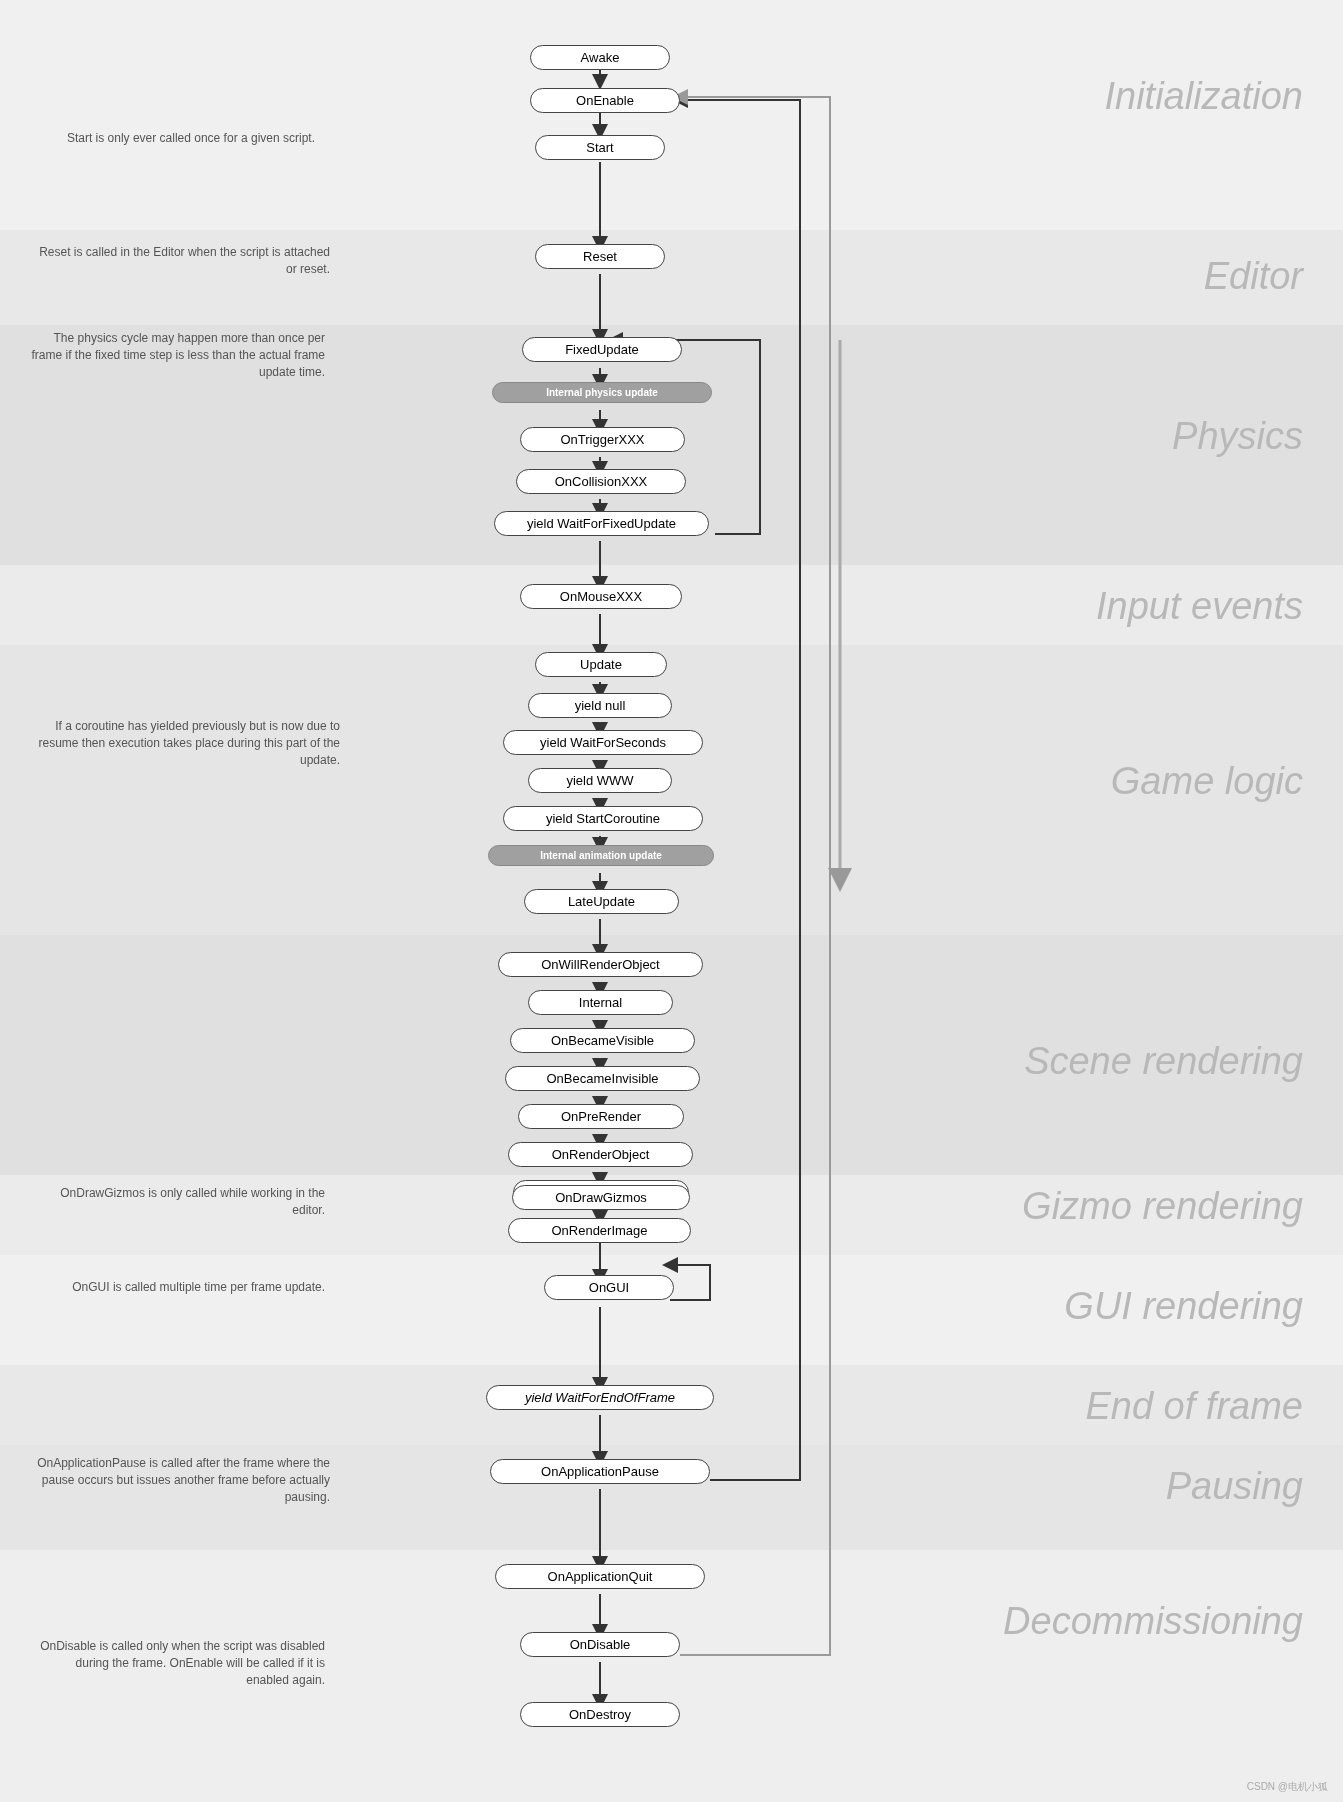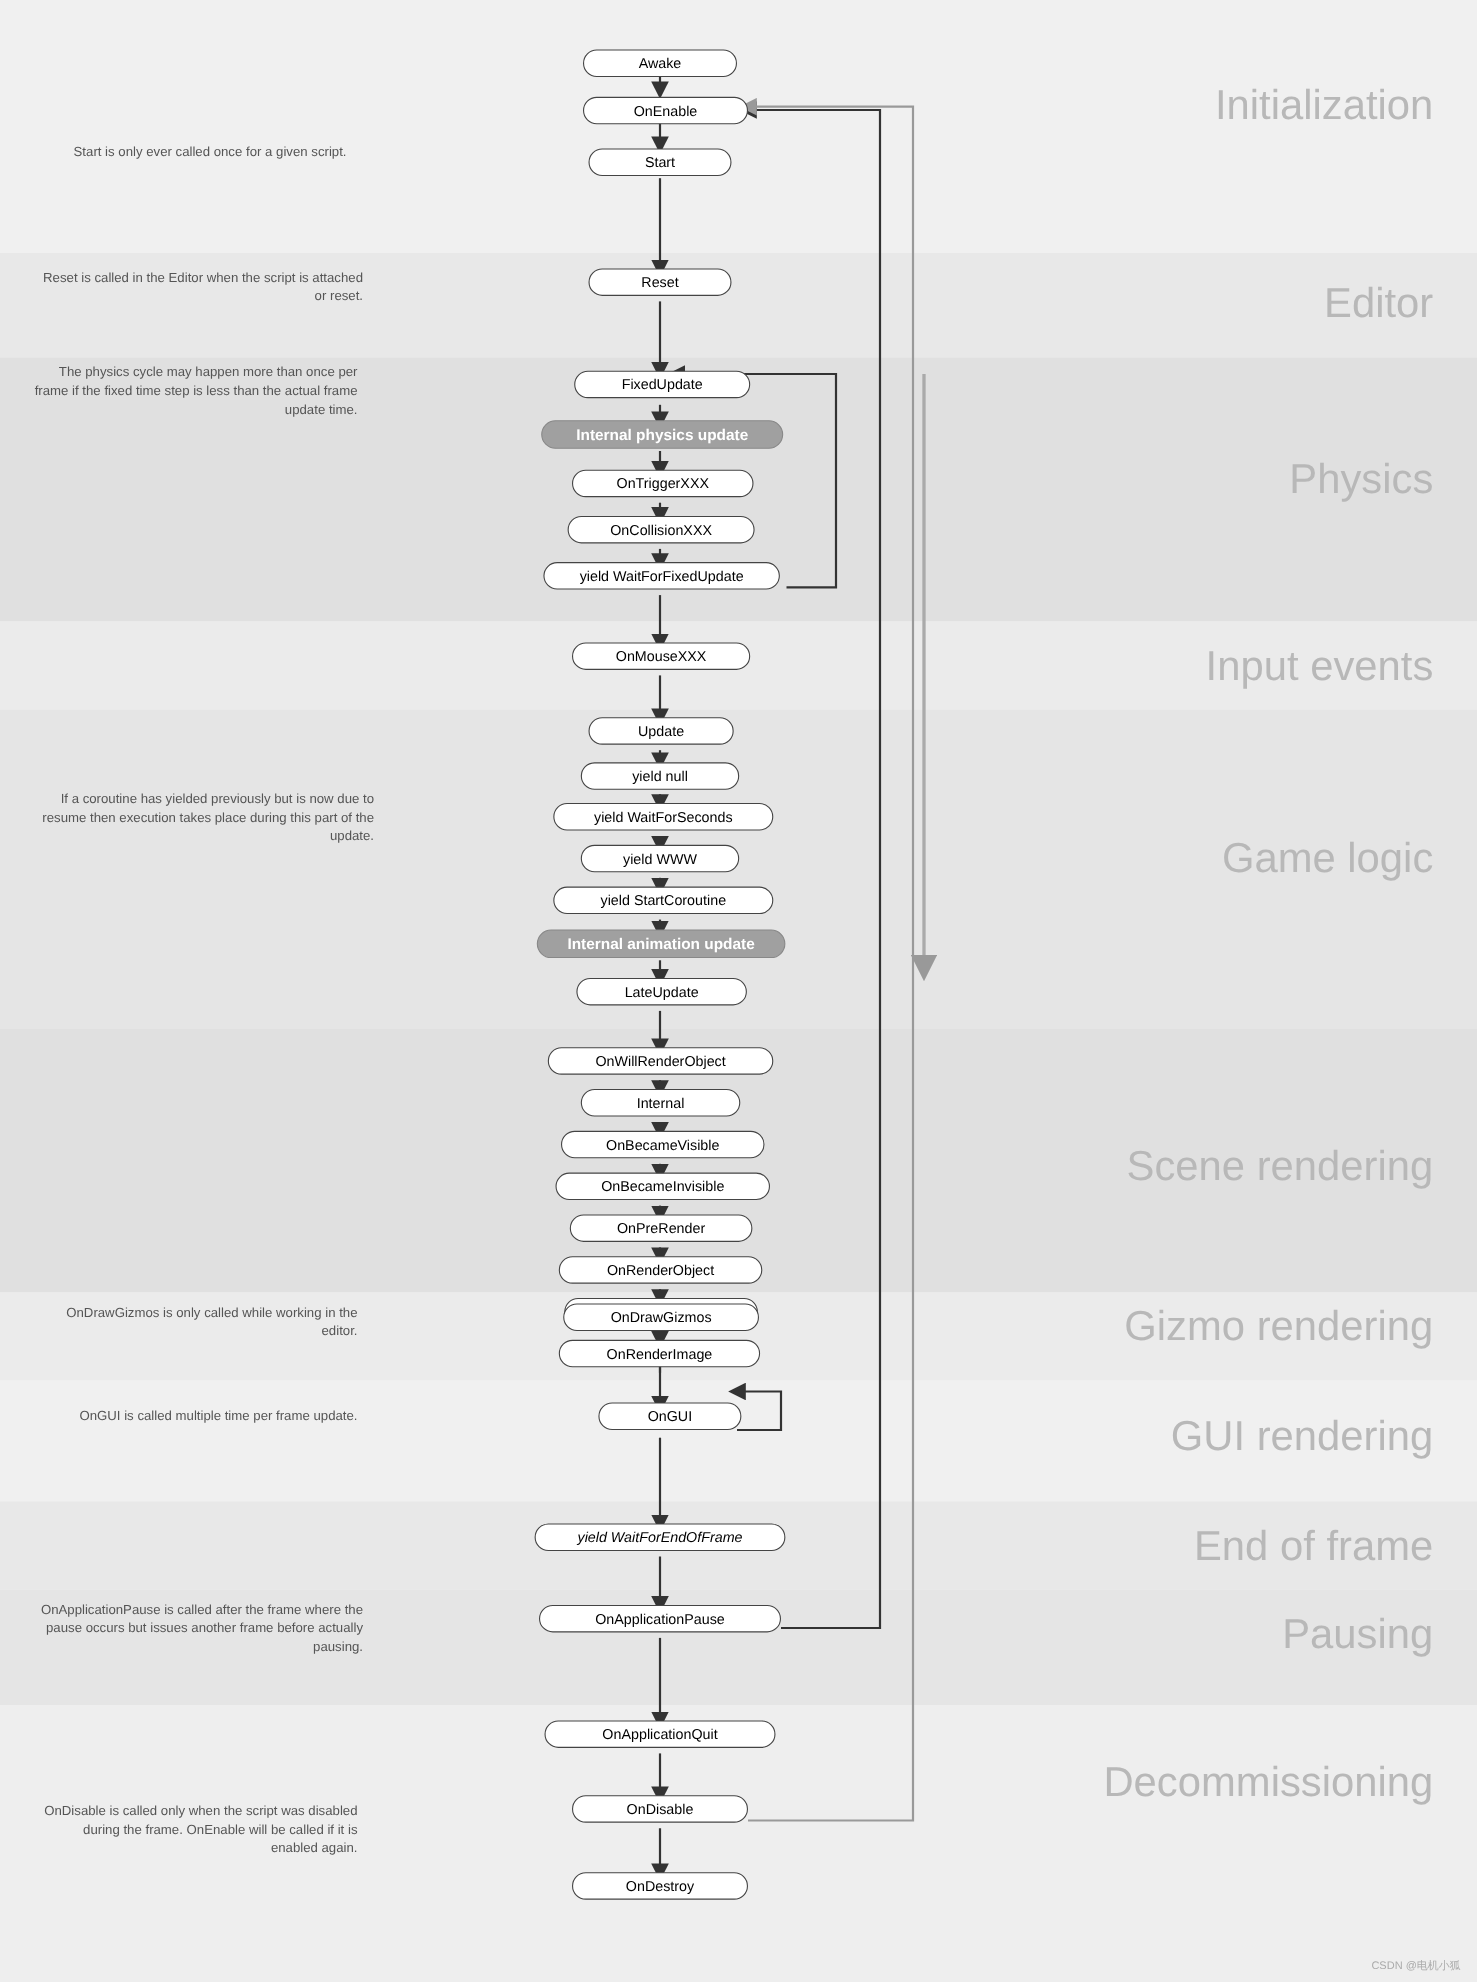--- a/index.html
+++ b/index.html
@@ -38,20 +38,21 @@
     .band-endframe { top: 1365px; height: 80px; background: #e8e8e8; }
     .band-pausing { top: 1445px; height: 105px; background: #e5e5e5; }
     .band-decommission { top: 1550px; height: 252px; background: #eeeeee; }
 
     
     .slabel {
       position: absolute;
       right: 40px;
       font-size: 38px;
       color: #b8b8b8;
+      font-style: italic;
       font-weight: 300;
       pointer-events: none;
     }
 
     
     .fn {
       position: absolute;
       display: inline-flex;
       align-items: center;
       justify-content: center;
@@ -63,21 +64,21 @@
       text-align: center;
       white-space: nowrap;
       z-index: 20;
     }
 
     .fn-gray {
       background: #a0a0a0;
       border-color: #888;
       color: white;
       font-weight: bold;
-      font-size: 14px;
+      font-size: 10px;
     }
 
     
     .annot {
       position: absolute;
       font-size: 12px;
       color: #555;
       text-align: right;
       line-height: 1.4;
       z-index: 15;

